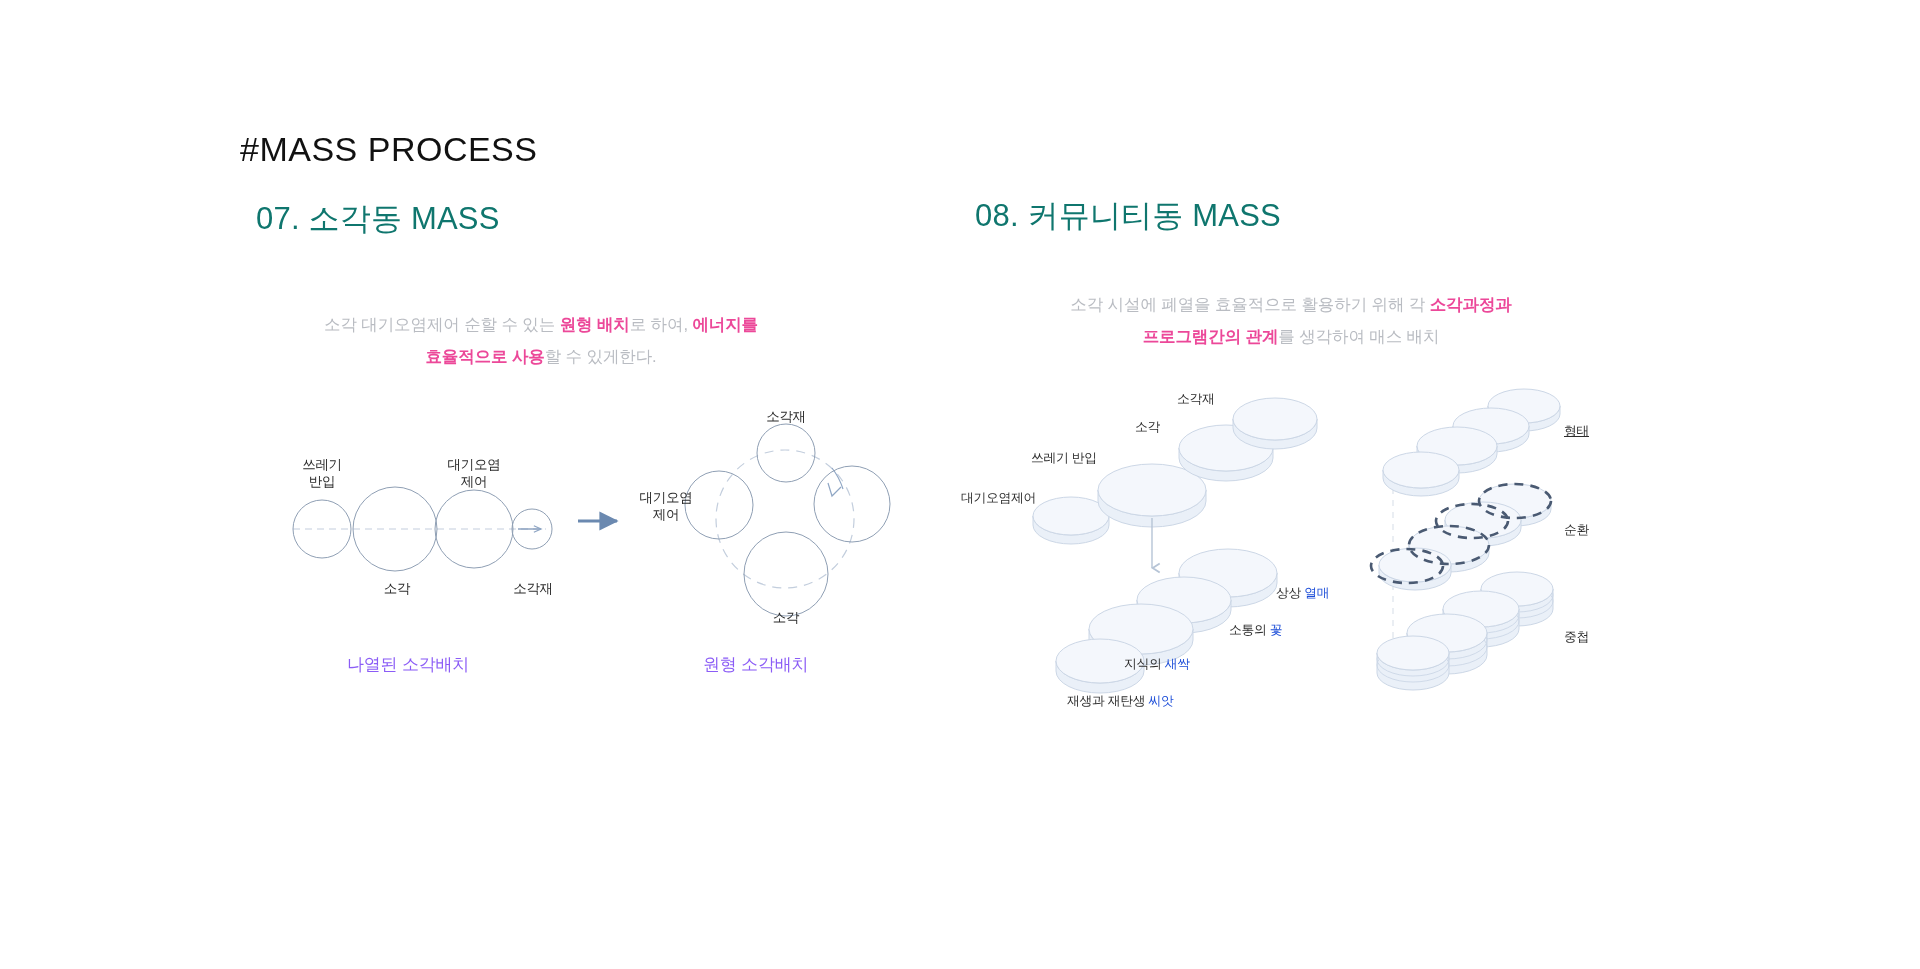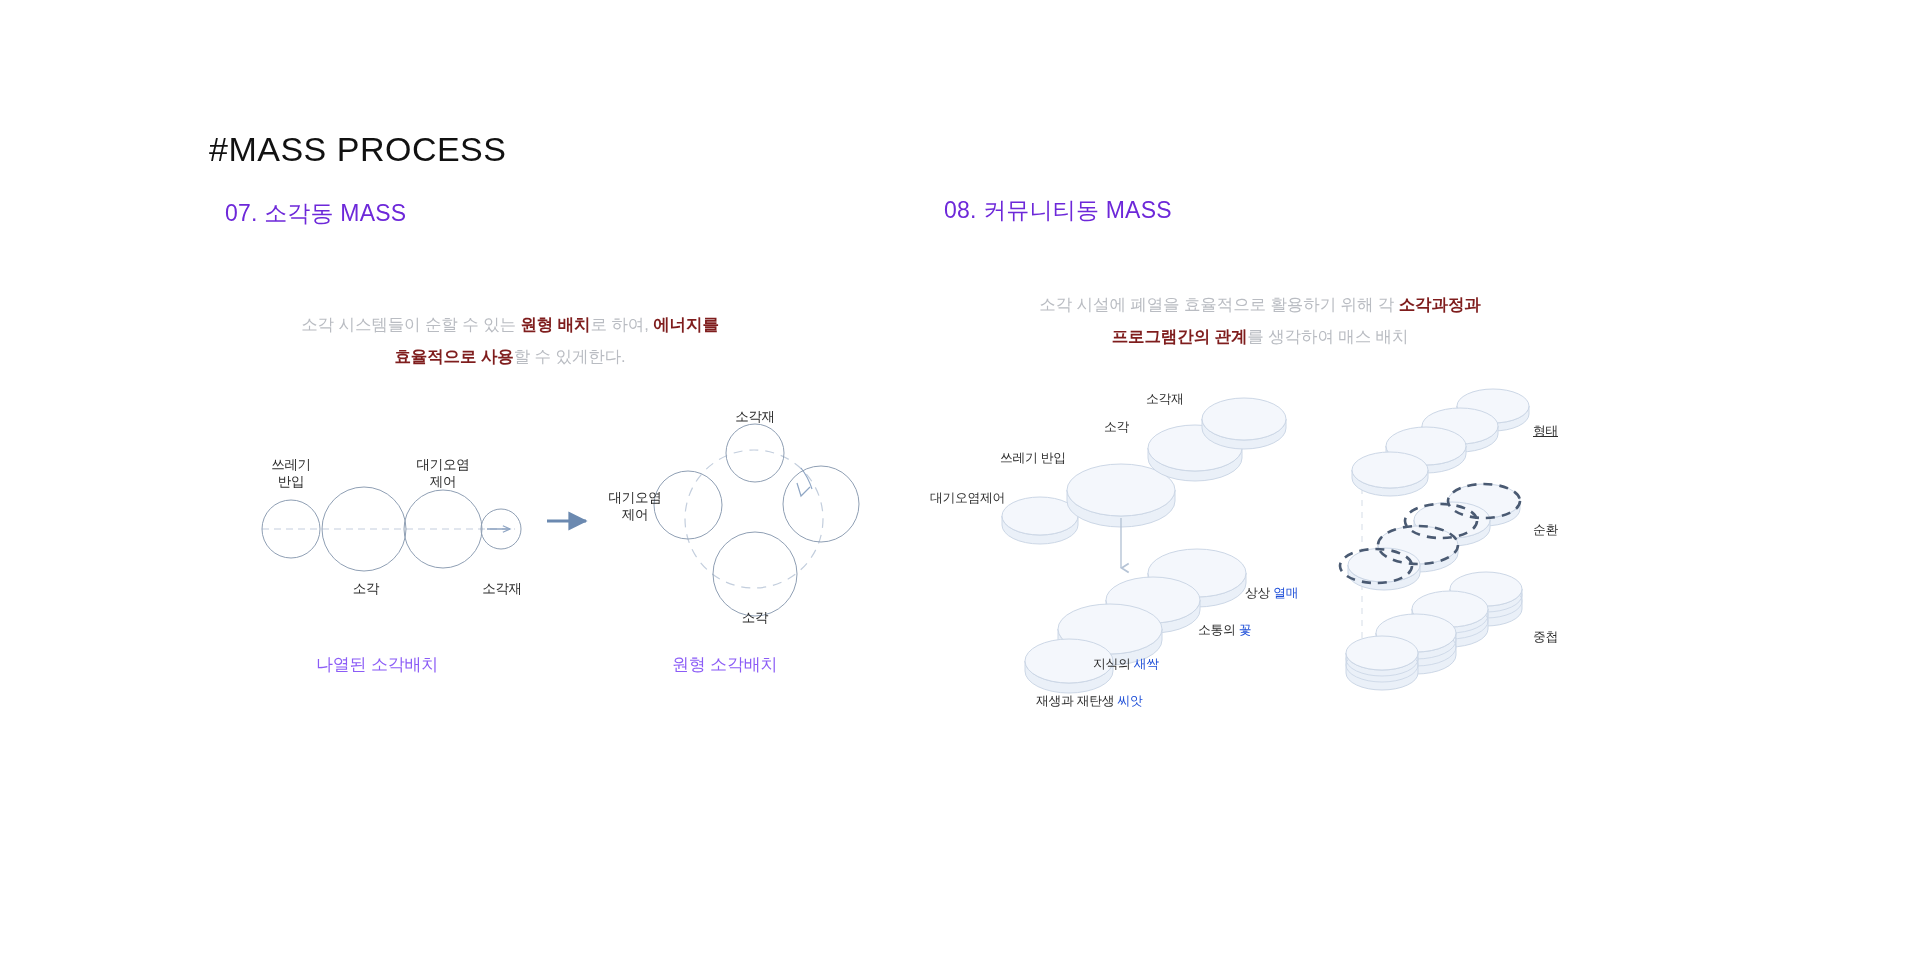--- a/index.html
+++ b/index.html
@@ -7,56 +7,56 @@
 
   body {
     width: 1920px;
     height: 969px;
     background: #ffffff;
     font-family: "Liberation Sans", "DejaVu Sans", sans-serif;
     overflow: hidden;
     position: relative;
   }
 
-  .slide { position: relative; width: 1700px; height: 969px; }
+  .slide { position: relative; width: 1700px; height: 969px; margin-left: 31px; }
 
   
   .main-title {
     position: absolute;
     left: 209px; top: 130px;
     font-size: 34px;
     font-weight: 500;
     letter-spacing: 0.5px;
     color: #111111;
     white-space: nowrap;
   }
 
   .section-title {
     position: absolute;
-    font-size: 23px;
+    font-size: 31px;
     font-weight: 400;
-    color: #6d28d9;
+    color: #0f766e;
     letter-spacing: 0.2px;
     white-space: nowrap;
   }
   .section-title.left  { left: 225px; top: 198px; }
   .section-title.right { left: 944px; top: 195px; text-align: center; }
 
   
   .desc {
     position: absolute;
     font-size: 16.5px;
     line-height: 32px;
     color: #b9bcc2;
     text-align: center;
     letter-spacing: -0.1px;
   }
   .desc.left  { left: 190px; top: 308px; width: 640px; }
   .desc.right { left: 940px; top: 288px; width: 640px; }
-  .desc b { color: #7f1d1d; font-weight: 700; }
+  .desc b { color: #ec4899; font-weight: 700; }
 
   
   .caption {
     position: absolute;
     font-size: 17px;
     color: #8b5cf6;
     white-space: nowrap;
     letter-spacing: -0.2px;
   }
   .caption.c1 { left: 316px; top: 653px; }
@@ -91,21 +91,21 @@
 
 <div class="slide">
 
   <div class="main-title">#MASS PROCESS</div>
 
   <div class="section-title left">07. 소각동 MASS</div>
 
   <div class="section-title right">08. 커뮤니티동 MASS</div>
 
   <div class="desc left">
-    <span>소각 시스템들이 순할 수 있는 </span><b>원형 배치</b><span>로 하여, </span><b>에너지를</b><br><b>효율적으로 사용</b><span>할 수 있게한다.</span>
+    <span>소각 대기오염제어 순할 수 있는 </span><b>원형 배치</b><span>로 하여, </span><b>에너지를</b><br><b>효율적으로 사용</b><span>할 수 있게한다.</span>
   </div>
 
   <div class="desc right">
     <span>소각 시설에 폐열을 효율적으로 활용하기 위해 각 </span><b>소각과정과</b><br><b>프로그램간의 관계</b><span>를 생각하여 매스 배치</span>
   </div>
 
   <svg class="layer" viewBox="0 0 1920 969">
     <defs>
       <marker id="arrBlue" markerWidth="7" markerHeight="7" refX="5.5" refY="3" orient="auto">
         <path d="M0,0 L6,3 L0,6 z" fill="#6b89b0"></path>

